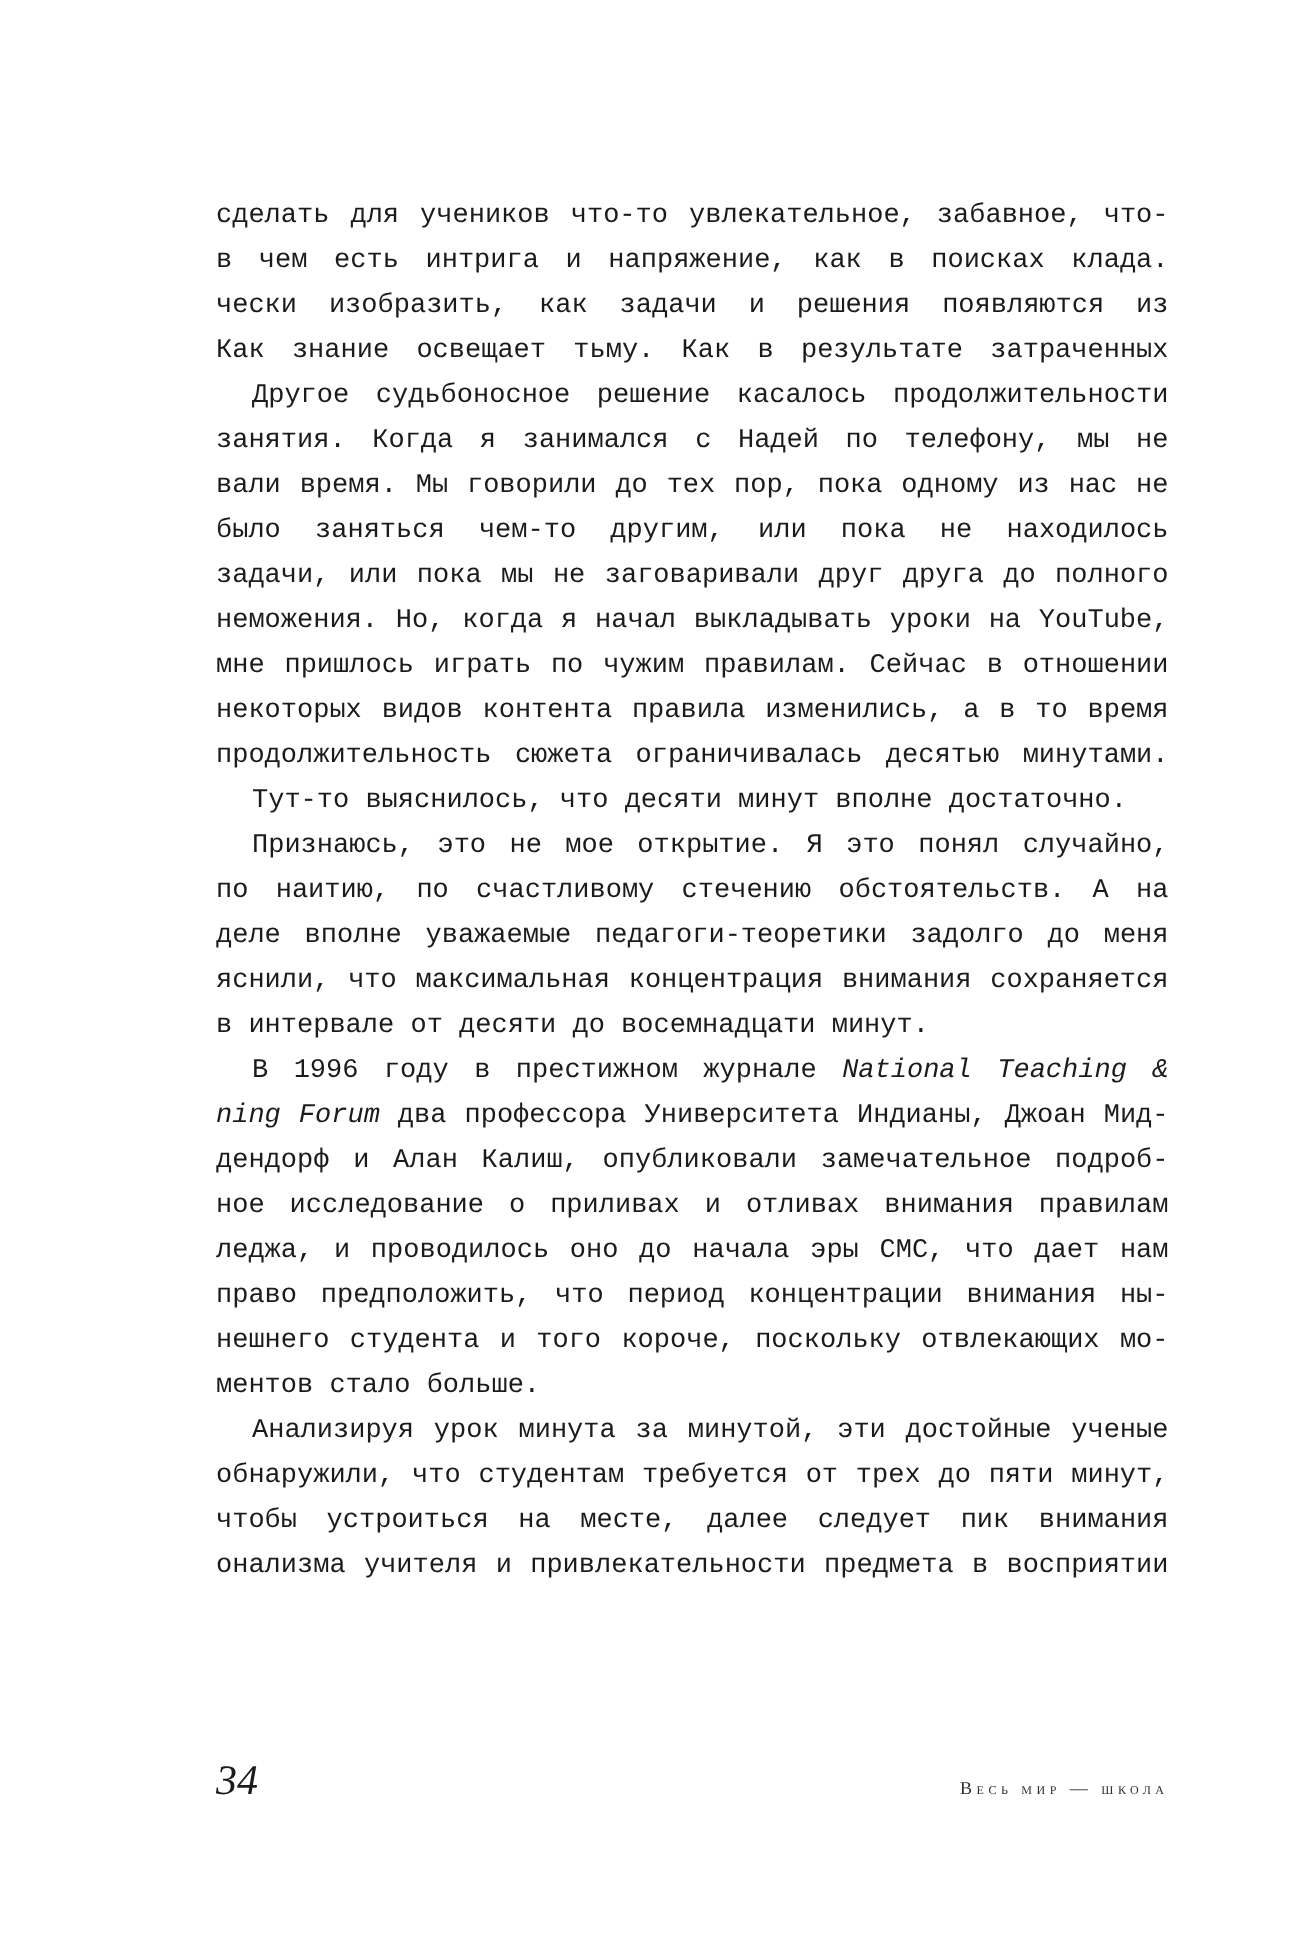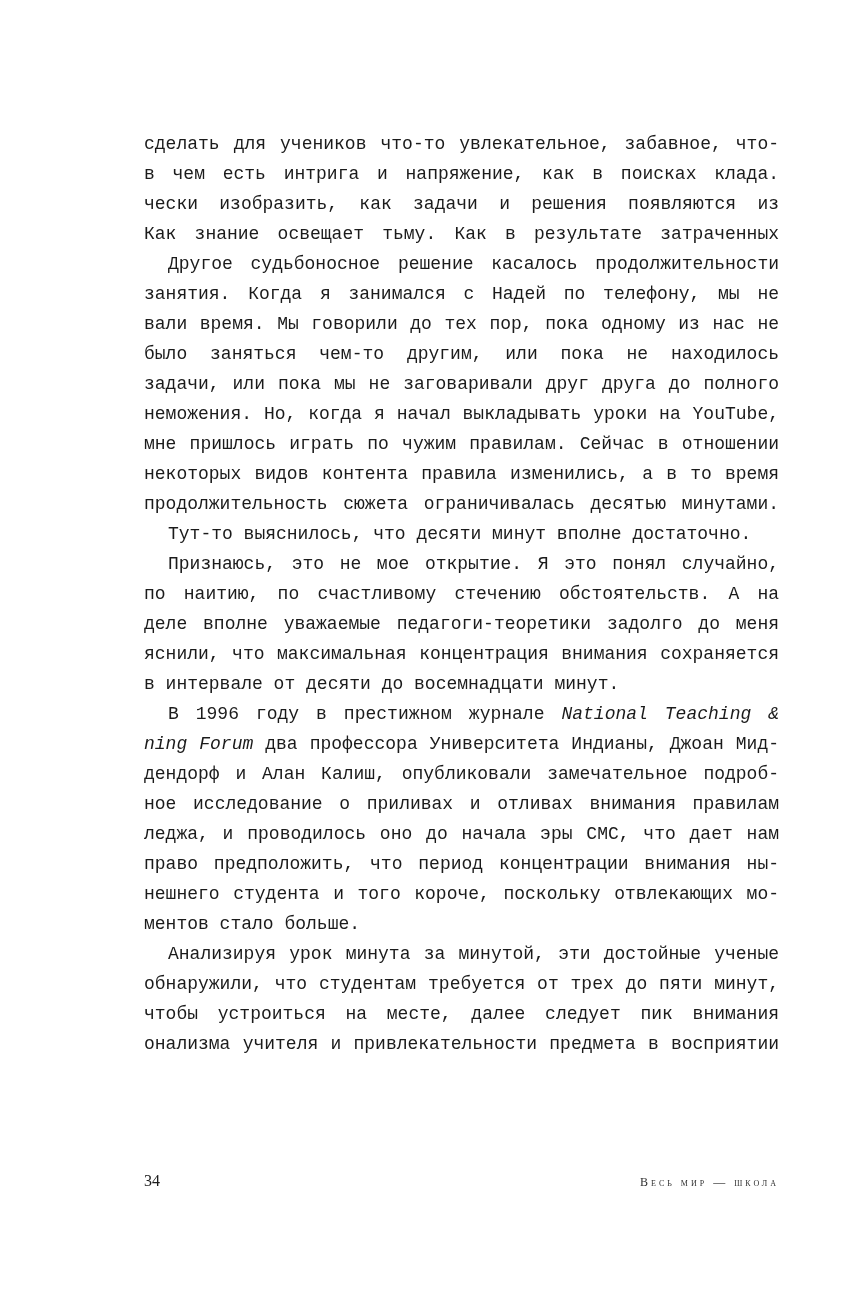--- a/index.html
+++ b/index.html
@@ -47,22 +47,23 @@
   .page-footer {
     position: absolute;
     left: 144px;
     top: 1172px;
     width: 635px;
     display: flex;
     justify-content: space-between;
     align-items: baseline;
   }
   .page-number {
-    font-size: 16px;
+    font-size: 28px;
     color: #1b1b1b;
+    font-style: italic;
   }
   .running-title {
     font-variant: small-caps;
     letter-spacing: 3px;
     font-size: 12px;
     color: #2e2e2e;
   }
 </style>
 </head>
 <body>

